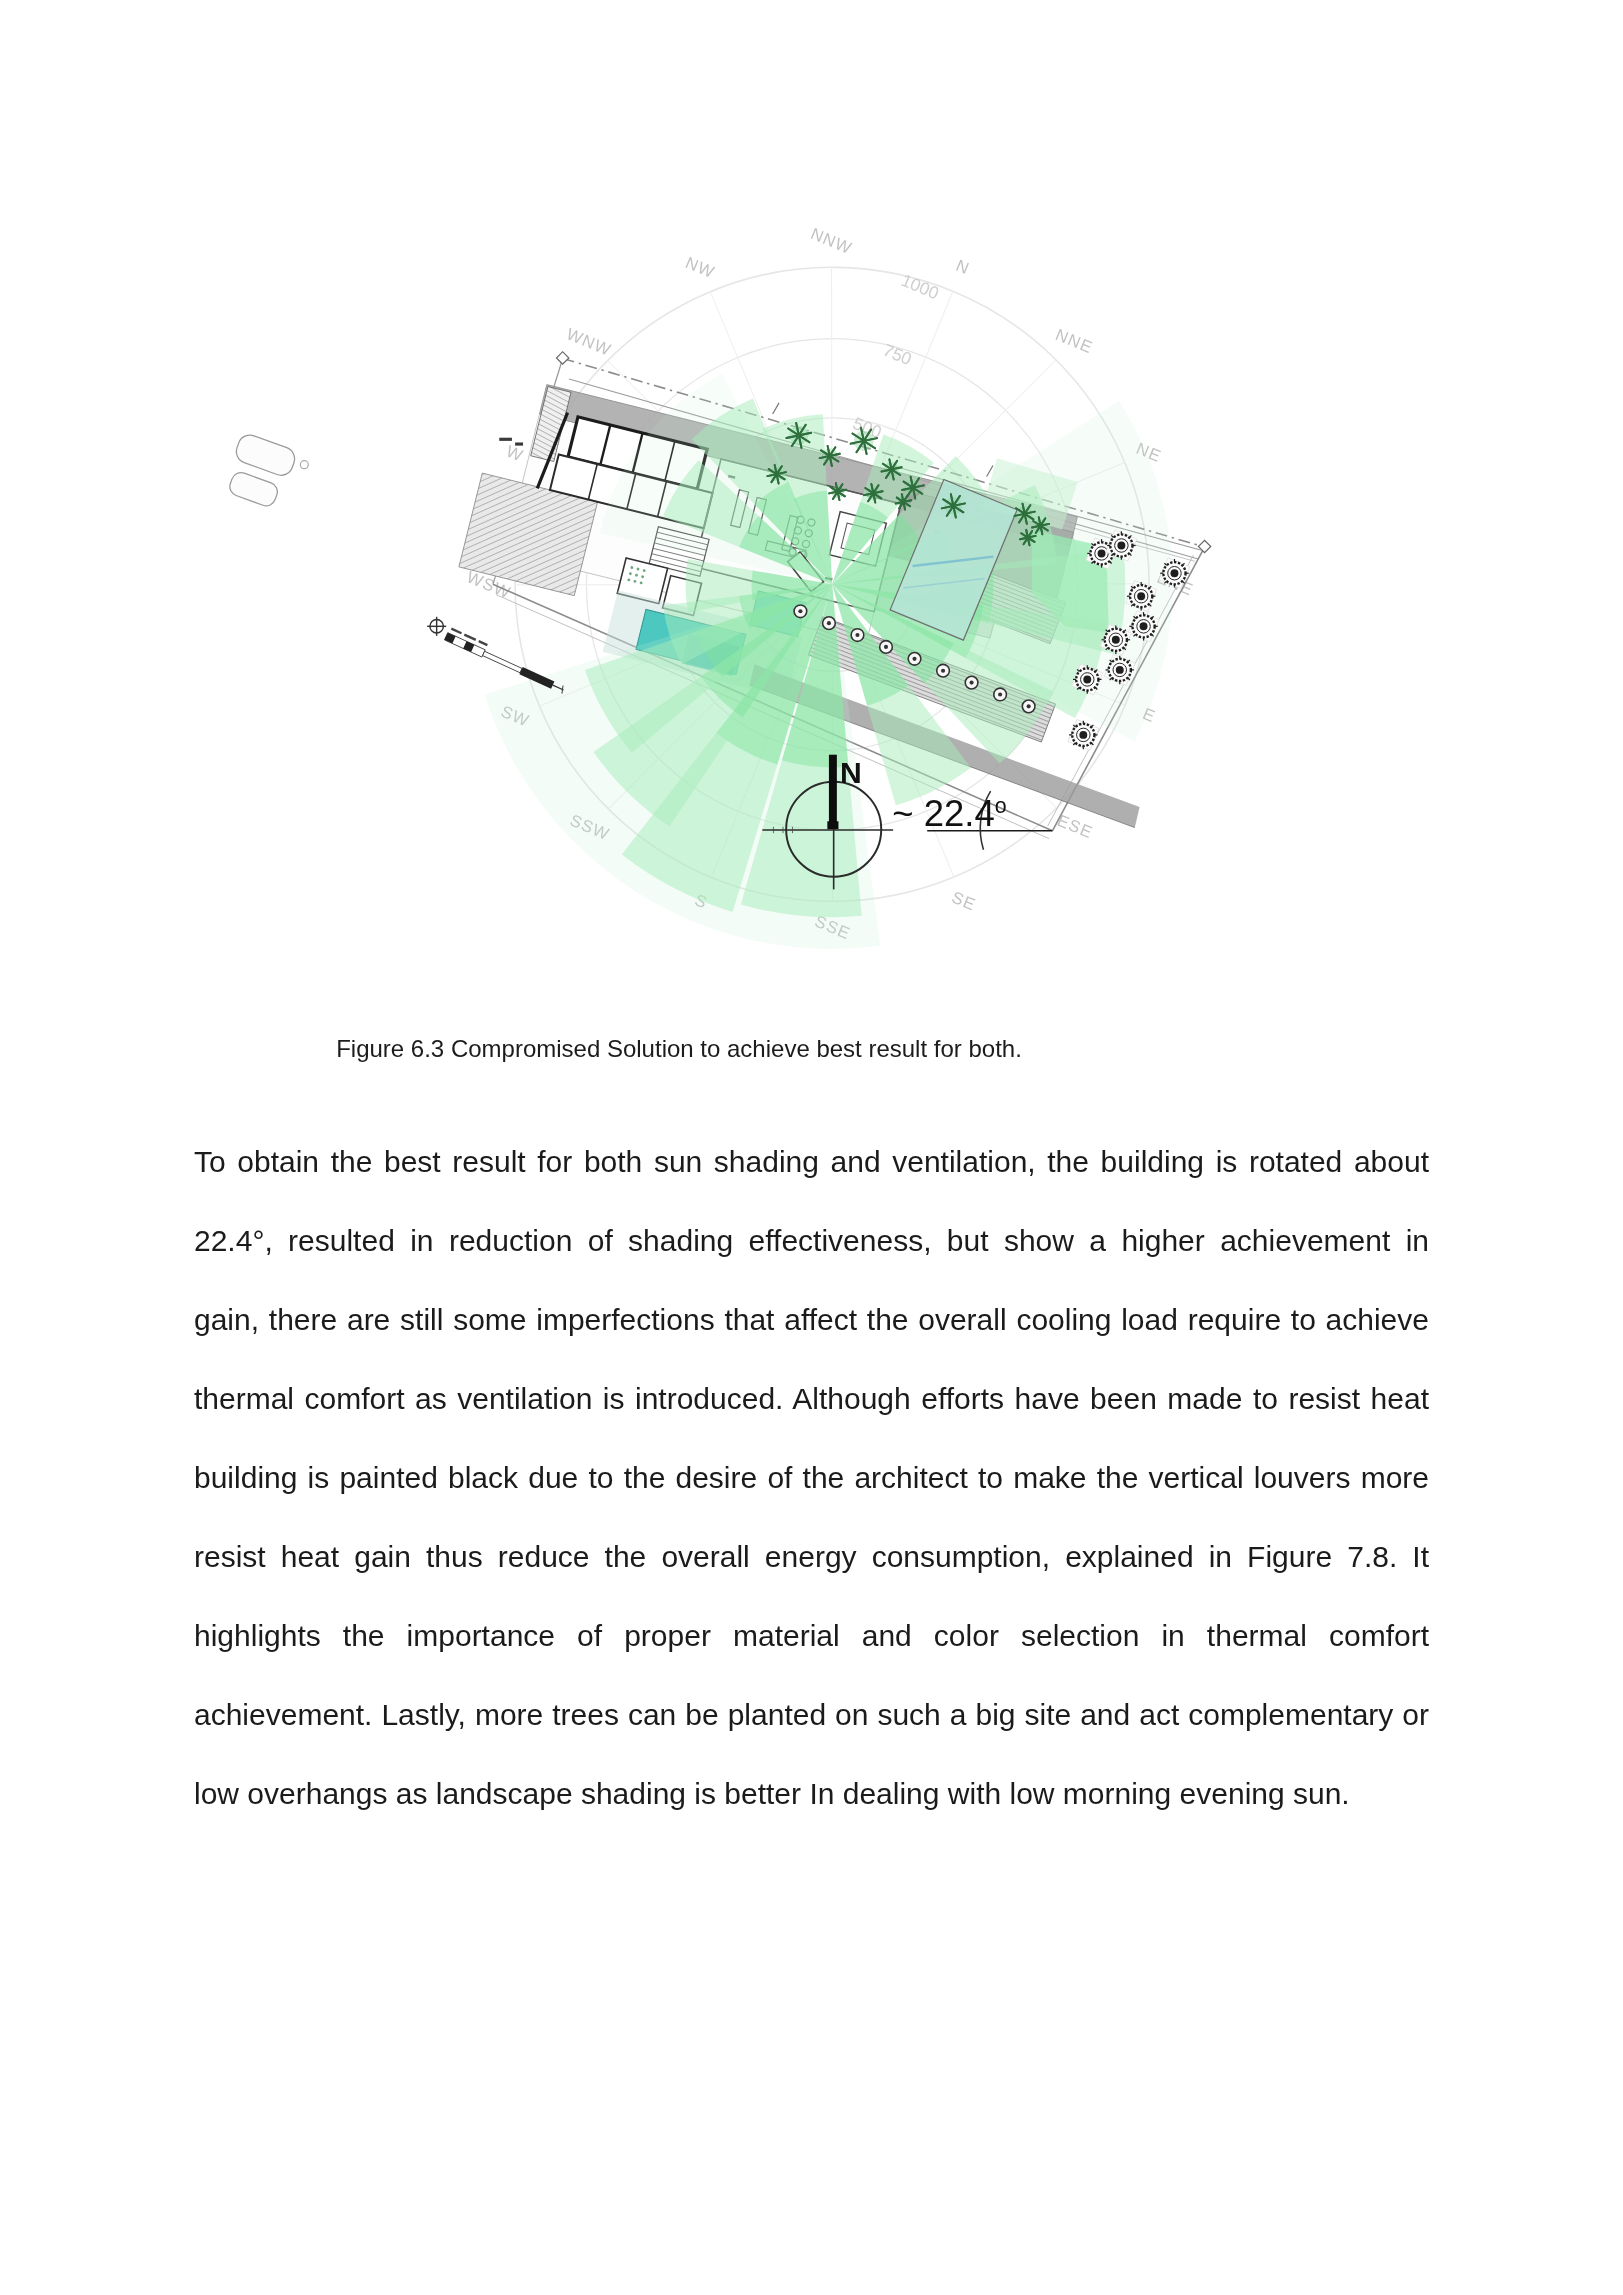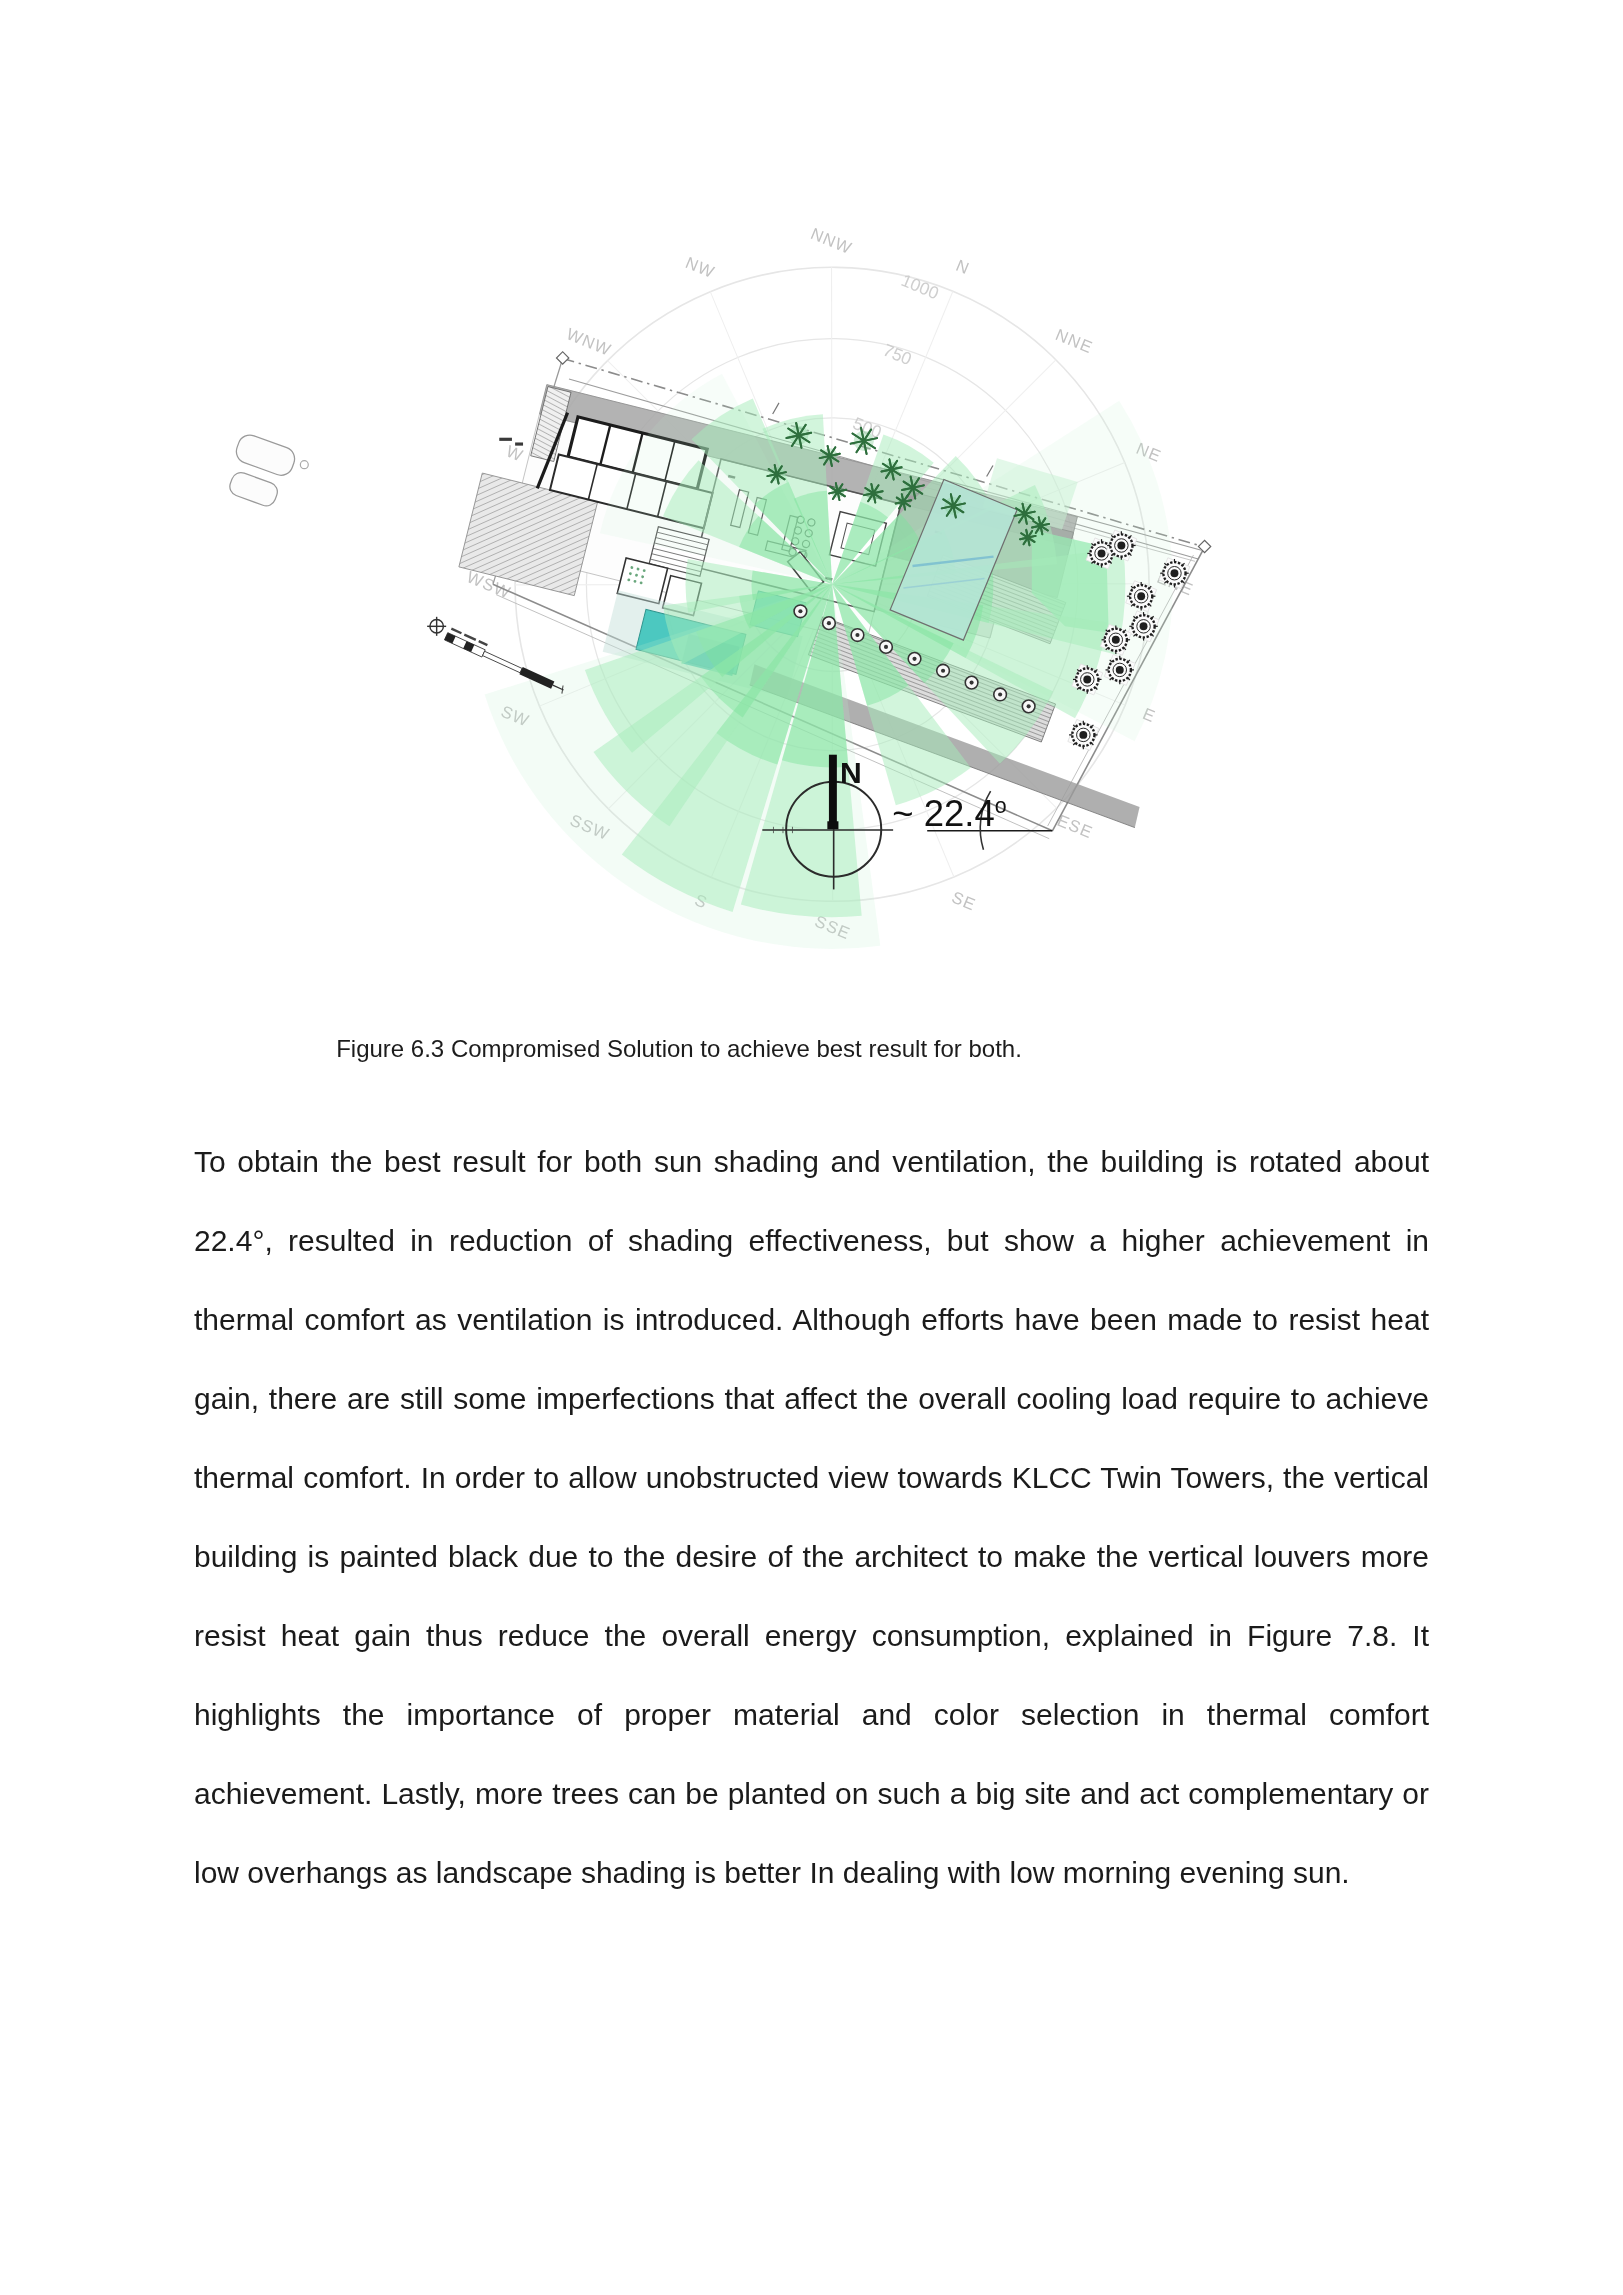--- a/index.html
+++ b/index.html
@@ -601,22 +601,21 @@
     <text x="1126" y="1042" font-size="46" fill="#111"><tspan>~ 22.4</tspan><tspan dy="-17" font-size="27">o</tspan></text>
   </g>
 </svg>
 </div>
 
 <div class="caption">Figure 6.3 Compromised Solution to achieve best result for both.</div>
 
 <div class="body-text">
     <div class="pline">To obtain the best result for both sun shading and ventilation, the building is rotated about</div>
     <div class="pline">22.4°, resulted in reduction of shading effectiveness, but show a higher achievement in</div>
+    <div class="pline">gain, there are still some imperfections that affect the overall cooling load require to achieve</div>
     <div class="pline">thermal comfort as ventilation is introduced.  Although efforts have been made to resist heat</div>
-    <div class="pline">gain, there are still some imperfections that affect the overall cooling load require to achieve</div>
-    <div class="pline">thermal comfort. In order to allow unobstructed view towards KLCC Twin Towers, the vertical</div>
     <div class="pline">building is painted black due to the desire of the architect to make the vertical louvers more</div>
     <div class="pline">resist heat gain thus reduce the overall energy consumption, explained in Figure 7.8. It</div>
     <div class="pline">highlights the importance of proper material and color selection in thermal comfort</div>
     <div class="pline">achievement. Lastly, more trees can be planted on such a big site and act complementary or</div>
     <div class="pline">low overhangs as landscape shading is better In dealing with low morning evening sun.</div>
   </div>
 
 
 </body></html>

